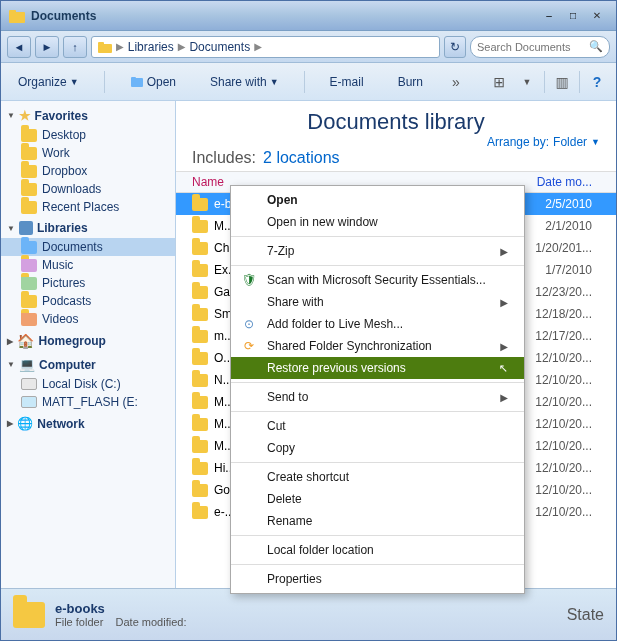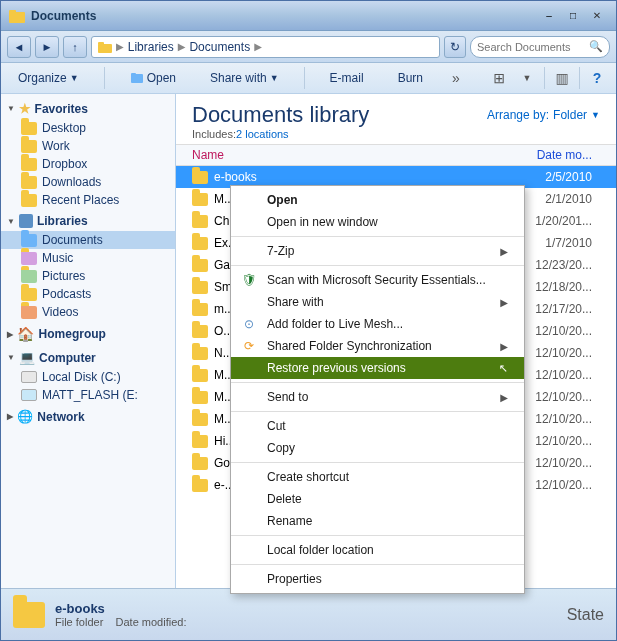--- a/index.html
+++ b/index.html
@@ -128,21 +128,21 @@
       outline: none;
       font-size: 11px;
       color: #888;
       width: 100%;
       background: transparent;
     }
     .search-icon { color: #5a8fc5; font-size: 11px; }
 
     
     .toolbar {
-      height: 31px;
+      height: 38px;
       background: linear-gradient(to bottom, #e8f0f8 0%, #d5e5f5 100%);
       display: flex;
       align-items: center;
       padding: 4px 6px;
       gap: 12px;
       border-bottom: 1px solid #b8d0e8;
     }
     .toolbar-btn {
       height: 26px;
       padding: 0 10px;
@@ -301,25 +301,25 @@
     .lib-header {
       padding: 8px 16px 4px 16px;
       border-bottom: 1px solid #ddd;
     }
     .lib-title {
       font-size: 22px;
       color: #1a3a6c;
       font-weight: 300;
     }
     .lib-includes {
-      font-size: 11px;
+      font-size: 16px;
       color: #555;
       display: flex;
       align-items: center;
-      gap: 0;
+      gap: 7px;
     }
     .lib-includes a { color: #0066cc; text-decoration: none; }
 
     
     .col-headers {
       display: flex;
       align-items: center;
       padding: 3px 16px;
       border-bottom: 1px solid #ddd;
       background: #f5f8fc;
@@ -602,21 +602,21 @@
           <span class="triangle">▶</span>
           <span class="network-icon">🌐</span>
           <span>Network</span>
         </div>
       </div>
     </div>
 
     <div class="right-pane">
 
       <div class="lib-header">
-        <div style="display:flex; align-items:center; justify-content:space-between;">
+        <div style="display:flex; align-items:center; justify-content:space-between;flex-direction:column;">
           <span class="lib-title">Documents library</span>
           <div class="arrange-by">
             <span>Arrange by:</span>
             <span style="color:#0066cc; cursor:pointer;">Folder</span>
             <span style="font-size:9px; color:#0066cc; cursor:pointer;">▼</span>
           </div>
         </div>
         <div class="lib-includes">
           <span>Includes:</span>
           <a href="#">2 locations</a>

